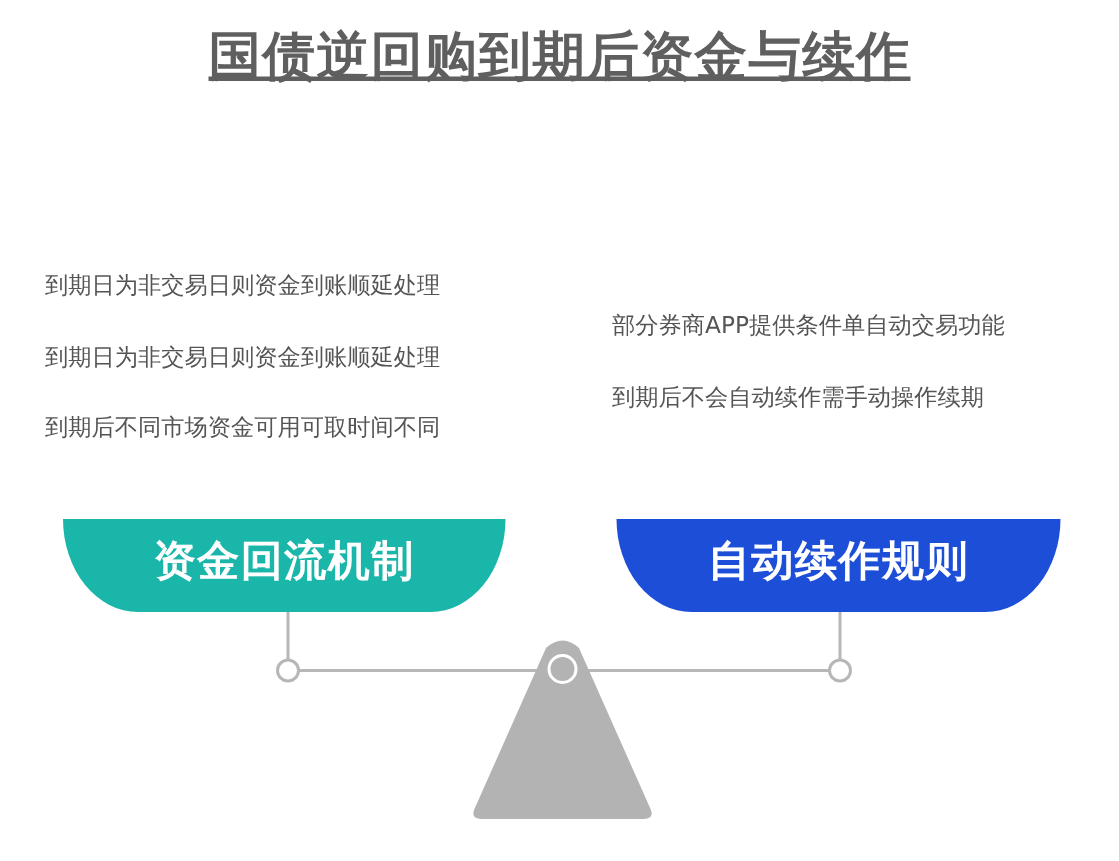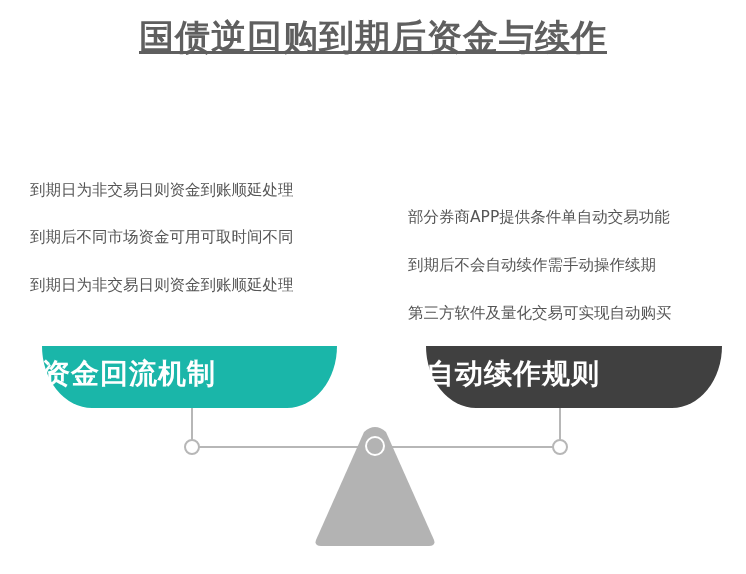--- a/index.html
+++ b/index.html
@@ -7,43 +7,42 @@
          font-family: "DejaVu Sans", "Liberation Sans", sans-serif; }
   .title { position: absolute; left: 0; top: 14px; width: 746px; text-align: center;
            font-size: 35px; font-weight: bold; color: #5f5f5f; letter-spacing: 1px; text-decoration: underline; }
   .col { position: absolute; top: 180px; }
   .col.left { left: 30px; width: 320px; }
   .col.right { left: 408px; width: 320px; }
   .line { font-size: 15.5px; color: #555555; height: 20px; line-height: 20px; white-space: nowrap; }
   .line + .line { margin-top: 28px; }
   .line.l2 { margin-top: 27px; }
   .pill { position: absolute; height: 62px; top: 346px; color: #fff; font-weight: bold;
-          font-size: 28px; line-height: 52px; letter-spacing: 1px; }
+          font-size: 28px; line-height: 52px; text-align: center; letter-spacing: 1px; }
   .pill.left { left: 42px; width: 295px; background: #1ab6a9;
                border-radius: 0 0 50px 50px / 0 0 62px 62px; }
-  .pill.right { left: 426px; width: 296px; background: #404040;
+  .pill.right { left: 411px; width: 296px; background: #1d4ed8;
                 border-radius: 0 0 50px 50px / 0 0 62px 62px; }
   .pill span { display: inline-block; padding-top: 2px; }
   svg.scale { position: absolute; left: 0; top: 0; }
 </style>
 </head>
 <body>
 
 <div class="title">国债逆回购到期后资金与续作</div>
 
 <div class="col left">
   <div class="line">到期日为非交易日则资金到账顺延处理</div>
+  <div class="line">到期日为非交易日则资金到账顺延处理</div>
   <div class="line l2">到期后不同市场资金可用可取时间不同</div>
-  <div class="line">到期日为非交易日则资金到账顺延处理</div>
 </div>
 
 <div class="col right">
   <div class="line l2">部分券商APP提供条件单自动交易功能</div>
   <div class="line">到期后不会自动续作需手动操作续期</div>
-  <div class="line">第三方软件及量化交易可实现自动购买</div>
 </div>
 
 <svg class="scale" width="746" height="574">
 
   <line x1="192" y1="408" x2="192" y2="440" stroke="#b7b7b7" stroke-width="2"></line>
   <line x1="560" y1="408" x2="560" y2="440" stroke="#b7b7b7" stroke-width="2"></line>
 
   <line x1="199" y1="447" x2="553" y2="447" stroke="#b7b7b7" stroke-width="2"></line>
 
   <circle cx="192" cy="447" r="7" fill="#ffffff" stroke="#b7b7b7" stroke-width="2"></circle>

